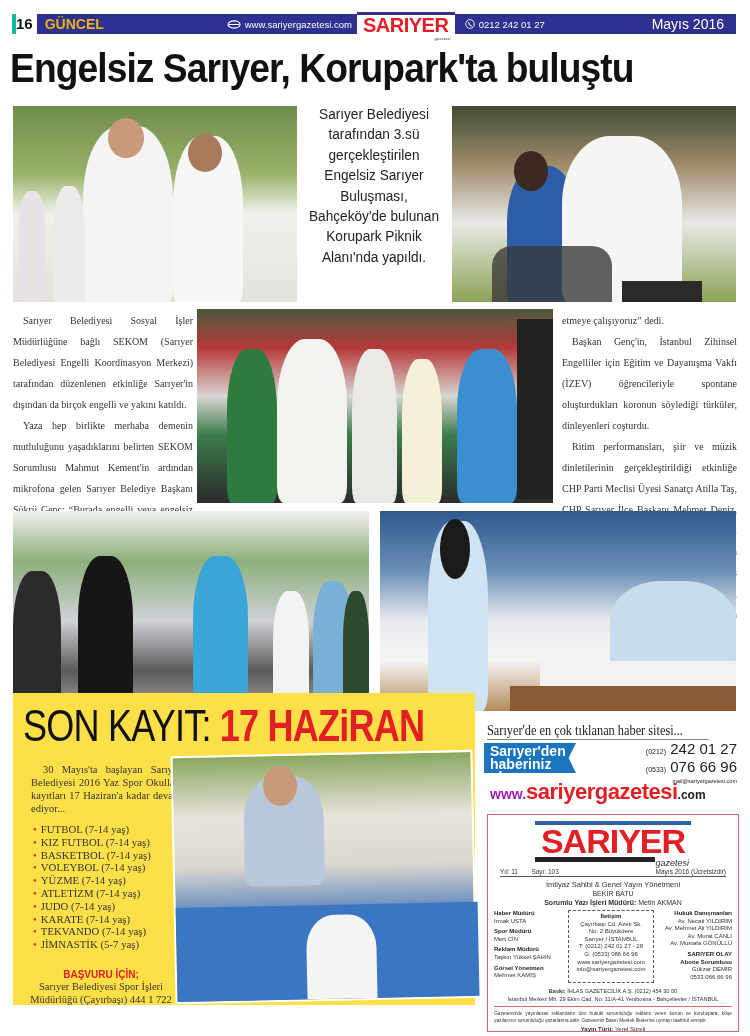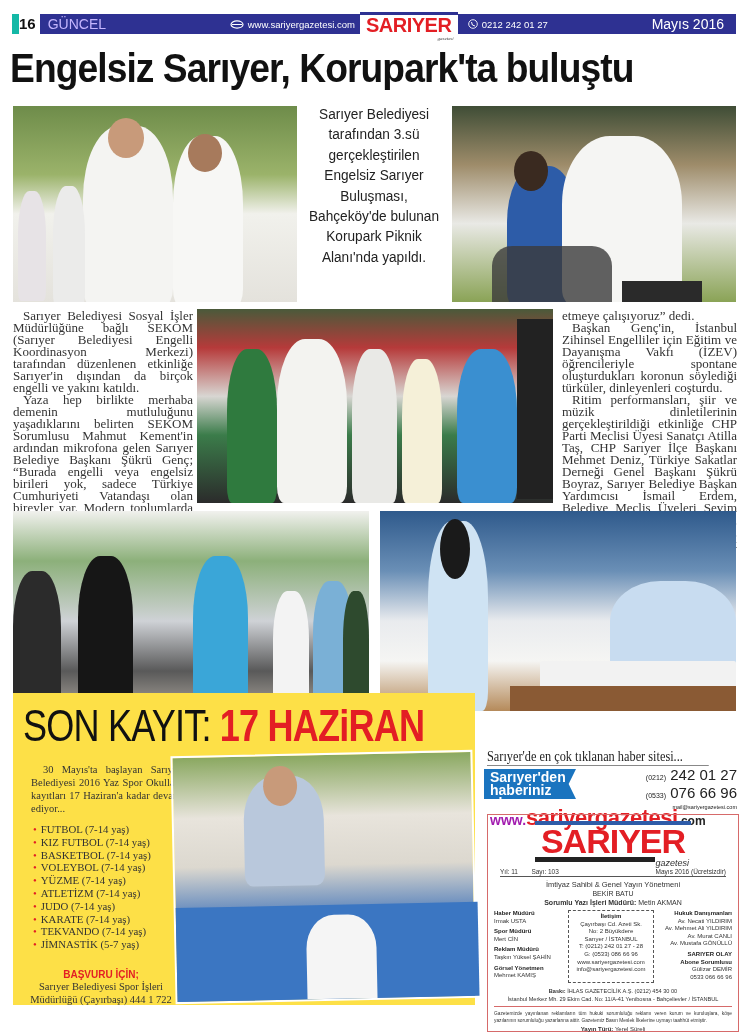--- a/index.html
+++ b/index.html
@@ -1,62 +1,62 @@
 <!DOCTYPE html>
 <html><head>
 <meta charset="utf-8">
 <style>
   * { box-sizing: border-box; margin: 0; padding: 0; }
   body { width: 750px; height: 1036px; background: #ffffff; position: relative; overflow: hidden; font-family: "Liberation Serif", serif; color: #222; }
 
   
   .hdr { position: absolute; top: 14px; left: 12px; width: 724px; height: 20px; background: #2e3192; display: flex; align-items: center; }
-  .hdr .pgnum { background: #fff; color: #111; font-family: "Liberation Sans", sans-serif; font-weight: bold; font-size: 15px; height: 20px; line-height: 20px; padding: 0 4px 0 0; border-left: 7px solid #14b8a6; }
-  .hdr .section { color: #c4b5fd; font-family: "Liberation Sans", sans-serif; font-weight: normal; font-size: 14px; margin-left: 8px; width: 170px; }
+  .hdr .pgnum { background: #fff; color: #111; font-family: "Liberation Sans", sans-serif; font-weight: bold; font-size: 15px; height: 20px; line-height: 20px; padding: 0 4px 0 0; border-left: 4px solid #14b8a6; }
+  .hdr .section { color: #eab308; font-family: "Liberation Sans", sans-serif; font-weight: bold; font-size: 14px; margin-left: 8px; width: 170px; }
   .hdr .web { color: #fff; font-family: "Liberation Sans", sans-serif; font-size: 9.5px; margin-left: 12px; display: flex; align-items: center; gap: 4px; width: 130px; }
   .hdr .logo { background: #fff; height: 26px; margin-top: 2px; width: 98px; position: relative; border-top: 3px solid #2e3192; }
   .hdr .logo span { display: block; color: #e31e24; font-family: "Liberation Sans", sans-serif; font-weight: bold; font-size: 20px; line-height: 20px; text-align: center; letter-spacing: -0.5px; }
   .hdr .logo i { position: absolute; right: 4px; bottom: -3px; font-size: 5px; color: #444; font-style: italic; }
   .hdr .phone { color: #fff; font-family: "Liberation Sans", sans-serif; font-size: 9.5px; margin-left: 10px; display: flex; align-items: center; gap: 4px; flex: 1; }
   .hdr .date { color: #fff; font-family: "Liberation Sans", sans-serif; font-size: 14px; margin-right: 12px; }
 
   
   .headline { position: absolute; top: 40px; left: 10px; width: 730px; font-family: "Liberation Sans", sans-serif; font-weight: bold; font-size: 40px; letter-spacing: -1px; color: #111; transform: scaleX(0.93); transform-origin: left top; white-space: nowrap; line-height: 56px; }
 
   .photo { position: absolute; overflow: hidden; }
   .ph1 { left: 13px; top: 106px; width: 284px; height: 196px; background: linear-gradient(180deg, #6e8c4a 0%, #9bb36a 35%, #f1f1ec 55%, #e4e2dc 100%); }
   .ph2 { left: 452px; top: 106px; width: 284px; height: 196px; background: linear-gradient(180deg, #3f4d36 0%, #9e8c6a 30%, #e9e9e5 60%, #8aa356 100%); }
   .ph3 { left: 197px; top: 309px; width: 356px; height: 194px; background: linear-gradient(180deg, #4a5a3a 0%, #b63a3a 20%, #d8d6d2 45%, #3b7c4a 65%, #2b2b2b 100%); }
   .ph4 { left: 13px; top: 511px; width: 356px; height: 200px; background: linear-gradient(180deg, #f1f1ee 0%, #8cb07a 25%, #cfd2d6 55%, #595959 80%, #a9a39a 100%); }
   .ph5 { left: 380px; top: 511px; width: 356px; height: 200px; background: linear-gradient(180deg, #2f5a8c 0%, #6a8fb6 30%, #e9ebee 55%, #f5f5f3 75%, #b58a5a 100%); }
   .photo .fig { position: absolute; border-radius: 40% 40% 10% 10%; }
 
   .deck { position: absolute; left: 300px; top: 104px; width: 148px; font-family: "Liberation Sans", sans-serif; font-size: 15.5px; line-height: 20.4px; text-align: center; color: #222; transform: scaleX(0.88); transform-origin: center top; }
 
-  .col { position: absolute; font-size: 13px; line-height: 12px; text-align: justify; color: #333; }
+  .col { position: absolute; font-size: 10px; line-height: 21px; text-align: justify; color: #333; }
   .col p { text-indent: 10px; }
   .col-left { left: 13px; top: 310px; width: 180px; }
   .col-right { left: 562px; top: 310px; width: 175px; }
 
   
   .spor { position: absolute; left: 13px; top: 693px; width: 462px; height: 312px; background: #fde047; }
   .spor .title { position: absolute; left: 10px; top: 6px; white-space: nowrap; font-family: "Liberation Sans", sans-serif; font-size: 44px; line-height: 54px; letter-spacing: -1px; transform: scaleX(0.82); transform-origin: left top; }
   .spor .title .a { color: #111; }
   .spor .title .b { color: #e31e24; font-weight: bold; }
   .spor .intro { position: absolute; left: 18px; top: 70px; width: 150px; font-size: 10.5px; line-height: 13px; text-align: justify; color: #333; }
   .spor .intro p { text-indent: 12px; }
   .spor ul { position: absolute; left: 20px; top: 130px; list-style: none; font-size: 10.8px; line-height: 12.8px; color: #333; }
   .spor ul li::before { content: "\2022"; color: #e31e24; margin-right: 4px; }
   .spor .apply { position: absolute; left: 8px; top: 276px; width: 160px; text-align: center; }
   .spor .apply .t { font-family: "Liberation Sans", sans-serif; font-weight: bold; font-size: 10px; color: #e31e24; }
   .spor .apply .d { font-size: 10.5px; line-height: 13px; color: #333; }
   .spor .kids { position: absolute; left: 160px; top: 60px; width: 302px; height: 248px; background: linear-gradient(180deg, #8aa860 0%, #e8e4dc 25%, #dcd8cf 45%, #3a6fb8 70%, #3d76c4 100%); transform: rotate(-1.2deg); border: 2px solid #fff; }
 
   
-  .ad { position: absolute; left: 487px; top: 749px; width: 252px; height: 84px; }
+  .ad { position: absolute; left: 487px; top: 723px; width: 252px; height: 84px; }
   .ad .line1 { font-size: 14px; line-height: 16px; color: #222; white-space: nowrap; transform: scaleX(0.88); transform-origin: left top; border-bottom: 1px solid #888; }
   .ad .ribbon { position: absolute; left: -3px; top: 20px; width: 92px; height: 30px; background: #1a74bf; color: #fff; font-family: "Liberation Sans", sans-serif; font-weight: bold; font-size: 14px; line-height: 13px; padding: 2px 0 0 6px; clip-path: polygon(0 0, 100% 0, 92% 50%, 100% 100%, 0 100%); }
   .ad .phones { position: absolute; right: 2px; top: 18px; text-align: right; font-family: "Liberation Sans", sans-serif; color: #222; }
   .ad .phones .p { font-size: 15px; line-height: 15px; white-space: nowrap; }
   .ad .phones .p small { font-size: 7px; }
   .ad .phones .mail { font-size: 5.5px; line-height: 9px; }
   .ad .url { position: absolute; left: 3px; top: 56px; font-family: "Liberation Sans", sans-serif; font-weight: bold; white-space: nowrap; }
   .ad .url .w { font-size: 14px; color: #a21caf; }
   .ad .url .m { font-size: 22px; color: #e31e24; letter-spacing: -0.5px; }
   .ad .url .c { font-size: 12px; color: #222; }

